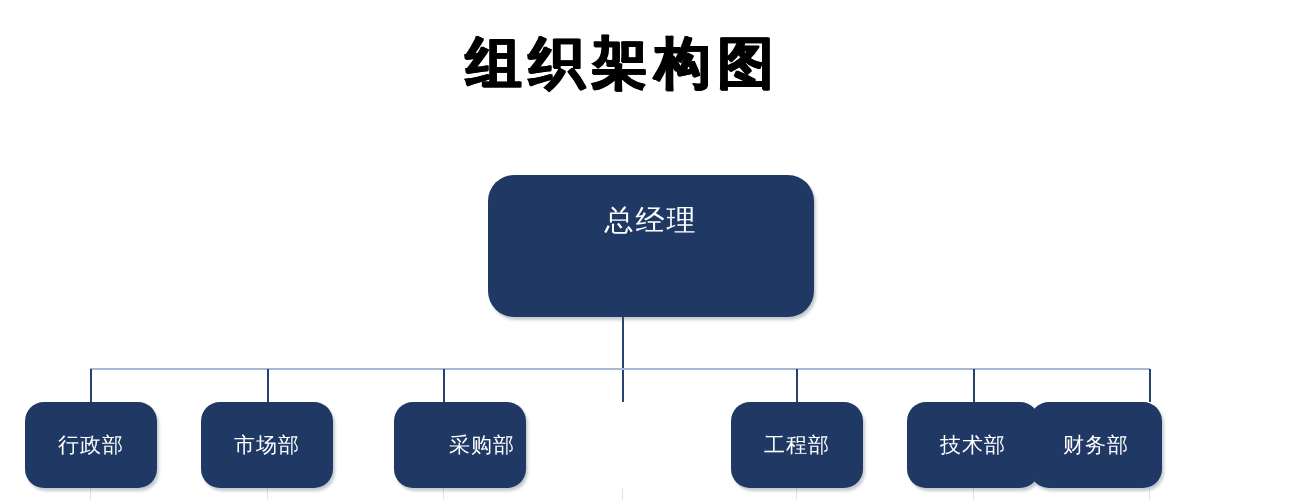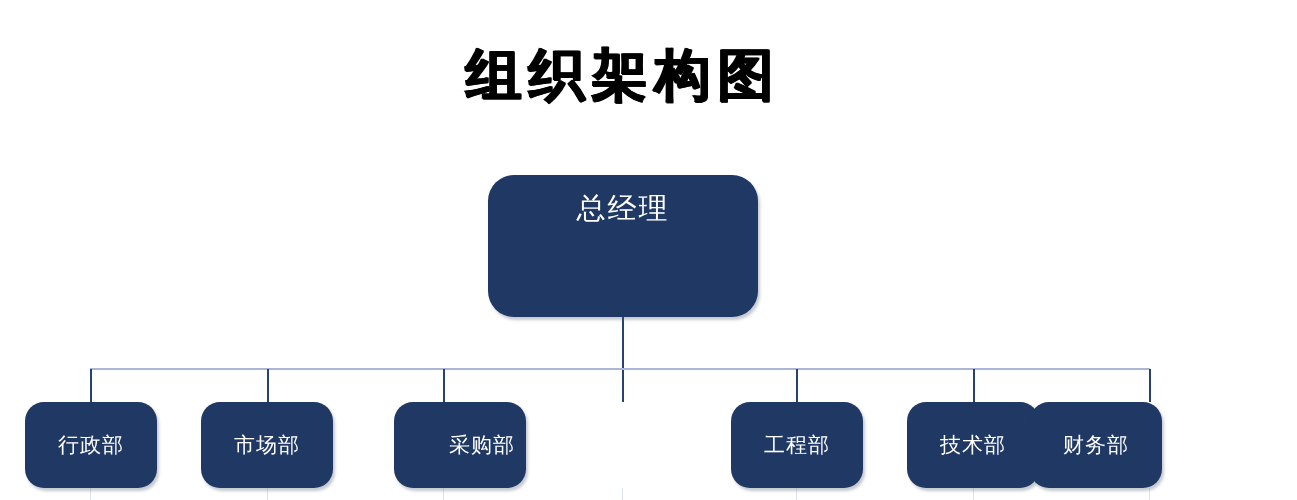--- a/index.html
+++ b/index.html
@@ -12,21 +12,21 @@
     position: relative;
     width: 1297px;
     height: 500px;
     background: var(--page-bg, #ffffff);
     overflow: hidden;
   }
 
   
   .chart-title {
     position: absolute;
-    top: 44px;
+    top: 32px;
     left: 623px;
     transform: translateX(-50%);
     white-space: nowrap;
     font-size: 56px;
     line-height: 1.1;
     font-weight: 900;
     letter-spacing: 7px;
     color: var(--title-color, #000000);
     
     text-shadow:
@@ -40,25 +40,25 @@
   .node {
     position: absolute;
     background: var(--node-fill, #1f3864);
     color: var(--node-text, #ffffff);
     box-sizing: border-box;
     box-shadow: 2px 3px 3px rgba(90, 100, 120, 0.35);
   }
   .node.root {
     left: 488px;
     top: 175px;
-    width: 270px;
+    width: 326px;
     height: 142px;
     border-radius: 26px;
     text-align: center;
-    padding-top: 14px;
+    padding-top: 26px;
     font-size: 29px;
     letter-spacing: 2px;
   }
   .node.child {
     top: 402px;
     width: 132px;
     height: 86px;
     border-radius: 19px;
     display: flex;
     align-items: center;

